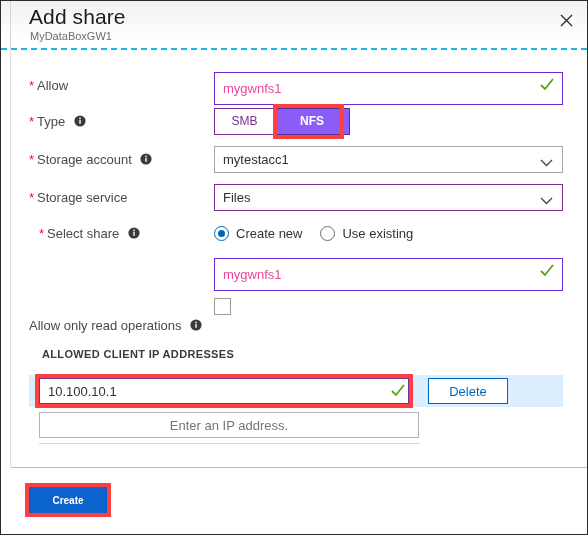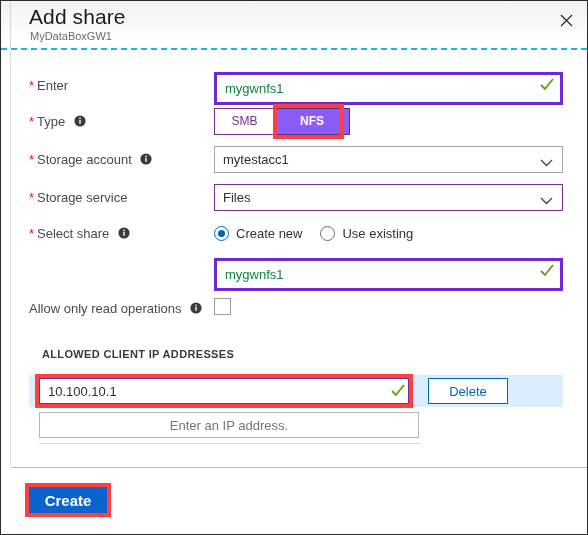--- a/index.html
+++ b/index.html
@@ -116,25 +116,25 @@
   
   .field {
     position: absolute;
     left: 213px;
   }
 
   .txt-input {
     box-sizing: border-box;
     width: 349px;
     height: 33px;
-    border: 3px solid #6d28d9;
-    background: #ffffff;
-    font-family: "Liberation Sans", sans-serif;
-    font-size: 13px;
-    color: #15803d;
+    border: 1px solid #6d28d9;
+    background: #ffffff;
+    font-family: "Liberation Sans", sans-serif;
+    font-size: 13px;
+    color: #ec4899;
     padding: 0 28px 0 8px;
     outline: none;
     line-height: 25px;
   }
   .txt-input::placeholder { color: #8a8a8a; font-style: italic; }
 
   .check-ok {
     position: absolute;
     right: 9px;
     top: 5px;
@@ -327,21 +327,21 @@
     position: absolute;
     left: 28px; top: 486px;
   }
   .create-btn {
     box-sizing: border-box;
     width: 78px; height: 26px;
     background: #0b63ce;
     border: none;
     color: #ffffff;
     font-family: "Liberation Sans", sans-serif;
-    font-size: 15px;
+    font-size: 10px;
     font-weight: bold;
     cursor: pointer;
     line-height: 26px;
     text-align: center;
   }
   .create-hl {
     position: absolute;
     left: -4px; top: -4px;
     width: 86px; height: 34px;
     border: 4px solid #ff4040;
@@ -367,21 +367,21 @@
       </span>
     </div>
   </div>
   <div class="dashed-rule"></div>
 
   <div class="form-body">
     <div class="body-rail"></div>
 
     <div class="row" style="top:22px;height:28px;">
       <div class="lbl" style="top:6px;">
-        <span class="req">*</span><span>Enter</span>
+        <span class="req">*</span><span>Allow</span>
       </div>
       <div class="field" style="top:0;">
         <div style="position:relative;width:349px;">
           <input class="txt-input" type="text" value="mygwnfs1" style="">
           <span class="check-ok">
             <svg width="14" height="16" viewBox="0 0 14 16">
               <polyline points="1,8 5,12 13,2" fill="none" stroke="#5aa30a" stroke-width="1.8"></polyline>
             </svg>
           </span>
         </div>
@@ -440,21 +440,21 @@
           <span class="chev">
             <svg width="13" height="8" viewBox="0 0 13 8">
               <polyline points="1,1 6.5,6.5 12,1" fill="none" stroke="#444444" stroke-width="1.3"></polyline>
             </svg>
           </span>
         </div>
       </div>
     </div>
 
     <div class="row" style="top:172px;height:24px;">
-      <div class="lbl" style="top:4px;">
+      <div class="lbl" style="top:4px;margin-left:10px;">
         <span class="req">*</span><span>Select share</span>
         <span class="info-icon">
           <svg width="12" height="12" viewBox="0 0 12 12">
             <circle cx="6" cy="6" r="5.6" fill="#3b3b3b"></circle>
             <rect x="5.3" y="4.7" width="1.4" height="4.1" fill="#ffffff"></rect>
             <rect x="5.3" y="2.6" width="1.4" height="1.4" fill="#ffffff"></rect>
           </svg>
         </span>
       </div>
       <div class="field" style="top:1px;">
@@ -478,21 +478,21 @@
           <span class="check-ok">
             <svg width="14" height="16" viewBox="0 0 14 16">
               <polyline points="1,8 5,12 13,2" fill="none" stroke="#5aa30a" stroke-width="1.8"></polyline>
             </svg>
           </span>
         </div>
       </div>
     </div>
 
     <div class="row" style="top:248px;height:22px;">
-      <div class="lbl" style="top:3px;">
+      <div class="lbl" style="top:20px;">
         <span>Allow only read operations</span>
         <span class="info-icon">
           <svg width="12" height="12" viewBox="0 0 12 12">
             <circle cx="6" cy="6" r="5.6" fill="#3b3b3b"></circle>
             <rect x="5.3" y="4.7" width="1.4" height="4.1" fill="#ffffff"></rect>
             <rect x="5.3" y="2.6" width="1.4" height="1.4" fill="#ffffff"></rect>
           </svg>
         </span>
       </div>
       <div class="field" style="top:0;">

